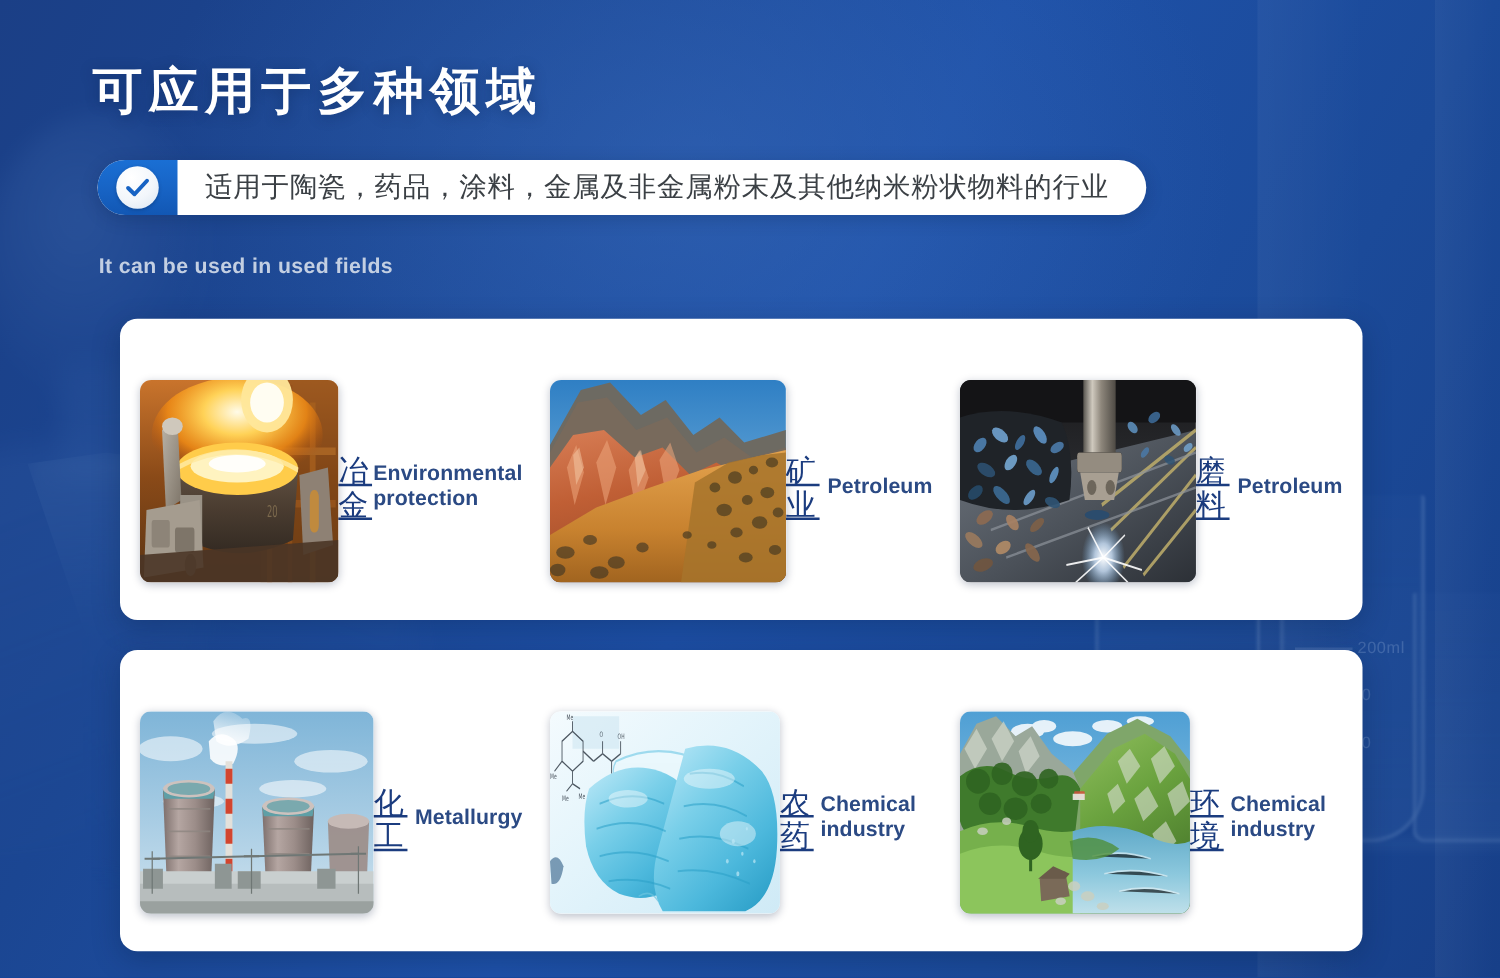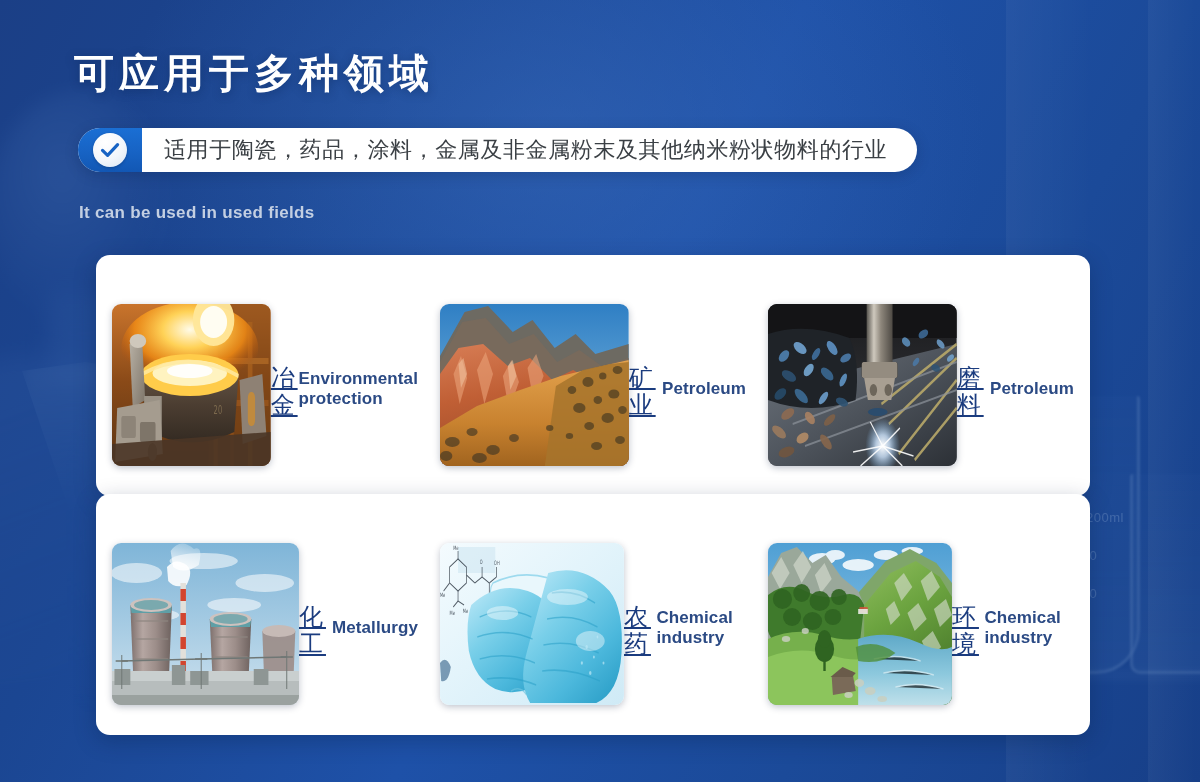--- a/index.html
+++ b/index.html
@@ -212,21 +212,21 @@
   
   .panel {
     position: absolute;
     left: 96px;
     width: 994px;
     background: #ffffff;
     border-radius: 14px;
     box-shadow: 0 6px 22px rgba(5,24,62,0.28);
   }
   .panel.row1 { top: 255px; height: 241px; }
-  .panel.row2 { top: 494px; height: 241px; }
+  .panel.row2 { top: 520px; height: 241px; }
 
   .cards {
     position: absolute;
     inset: 0;
     display: flex;
     padding: 18px 16px 0 16px;
     gap: 22px;
   }
   .card {
     flex: 1 1 0;

